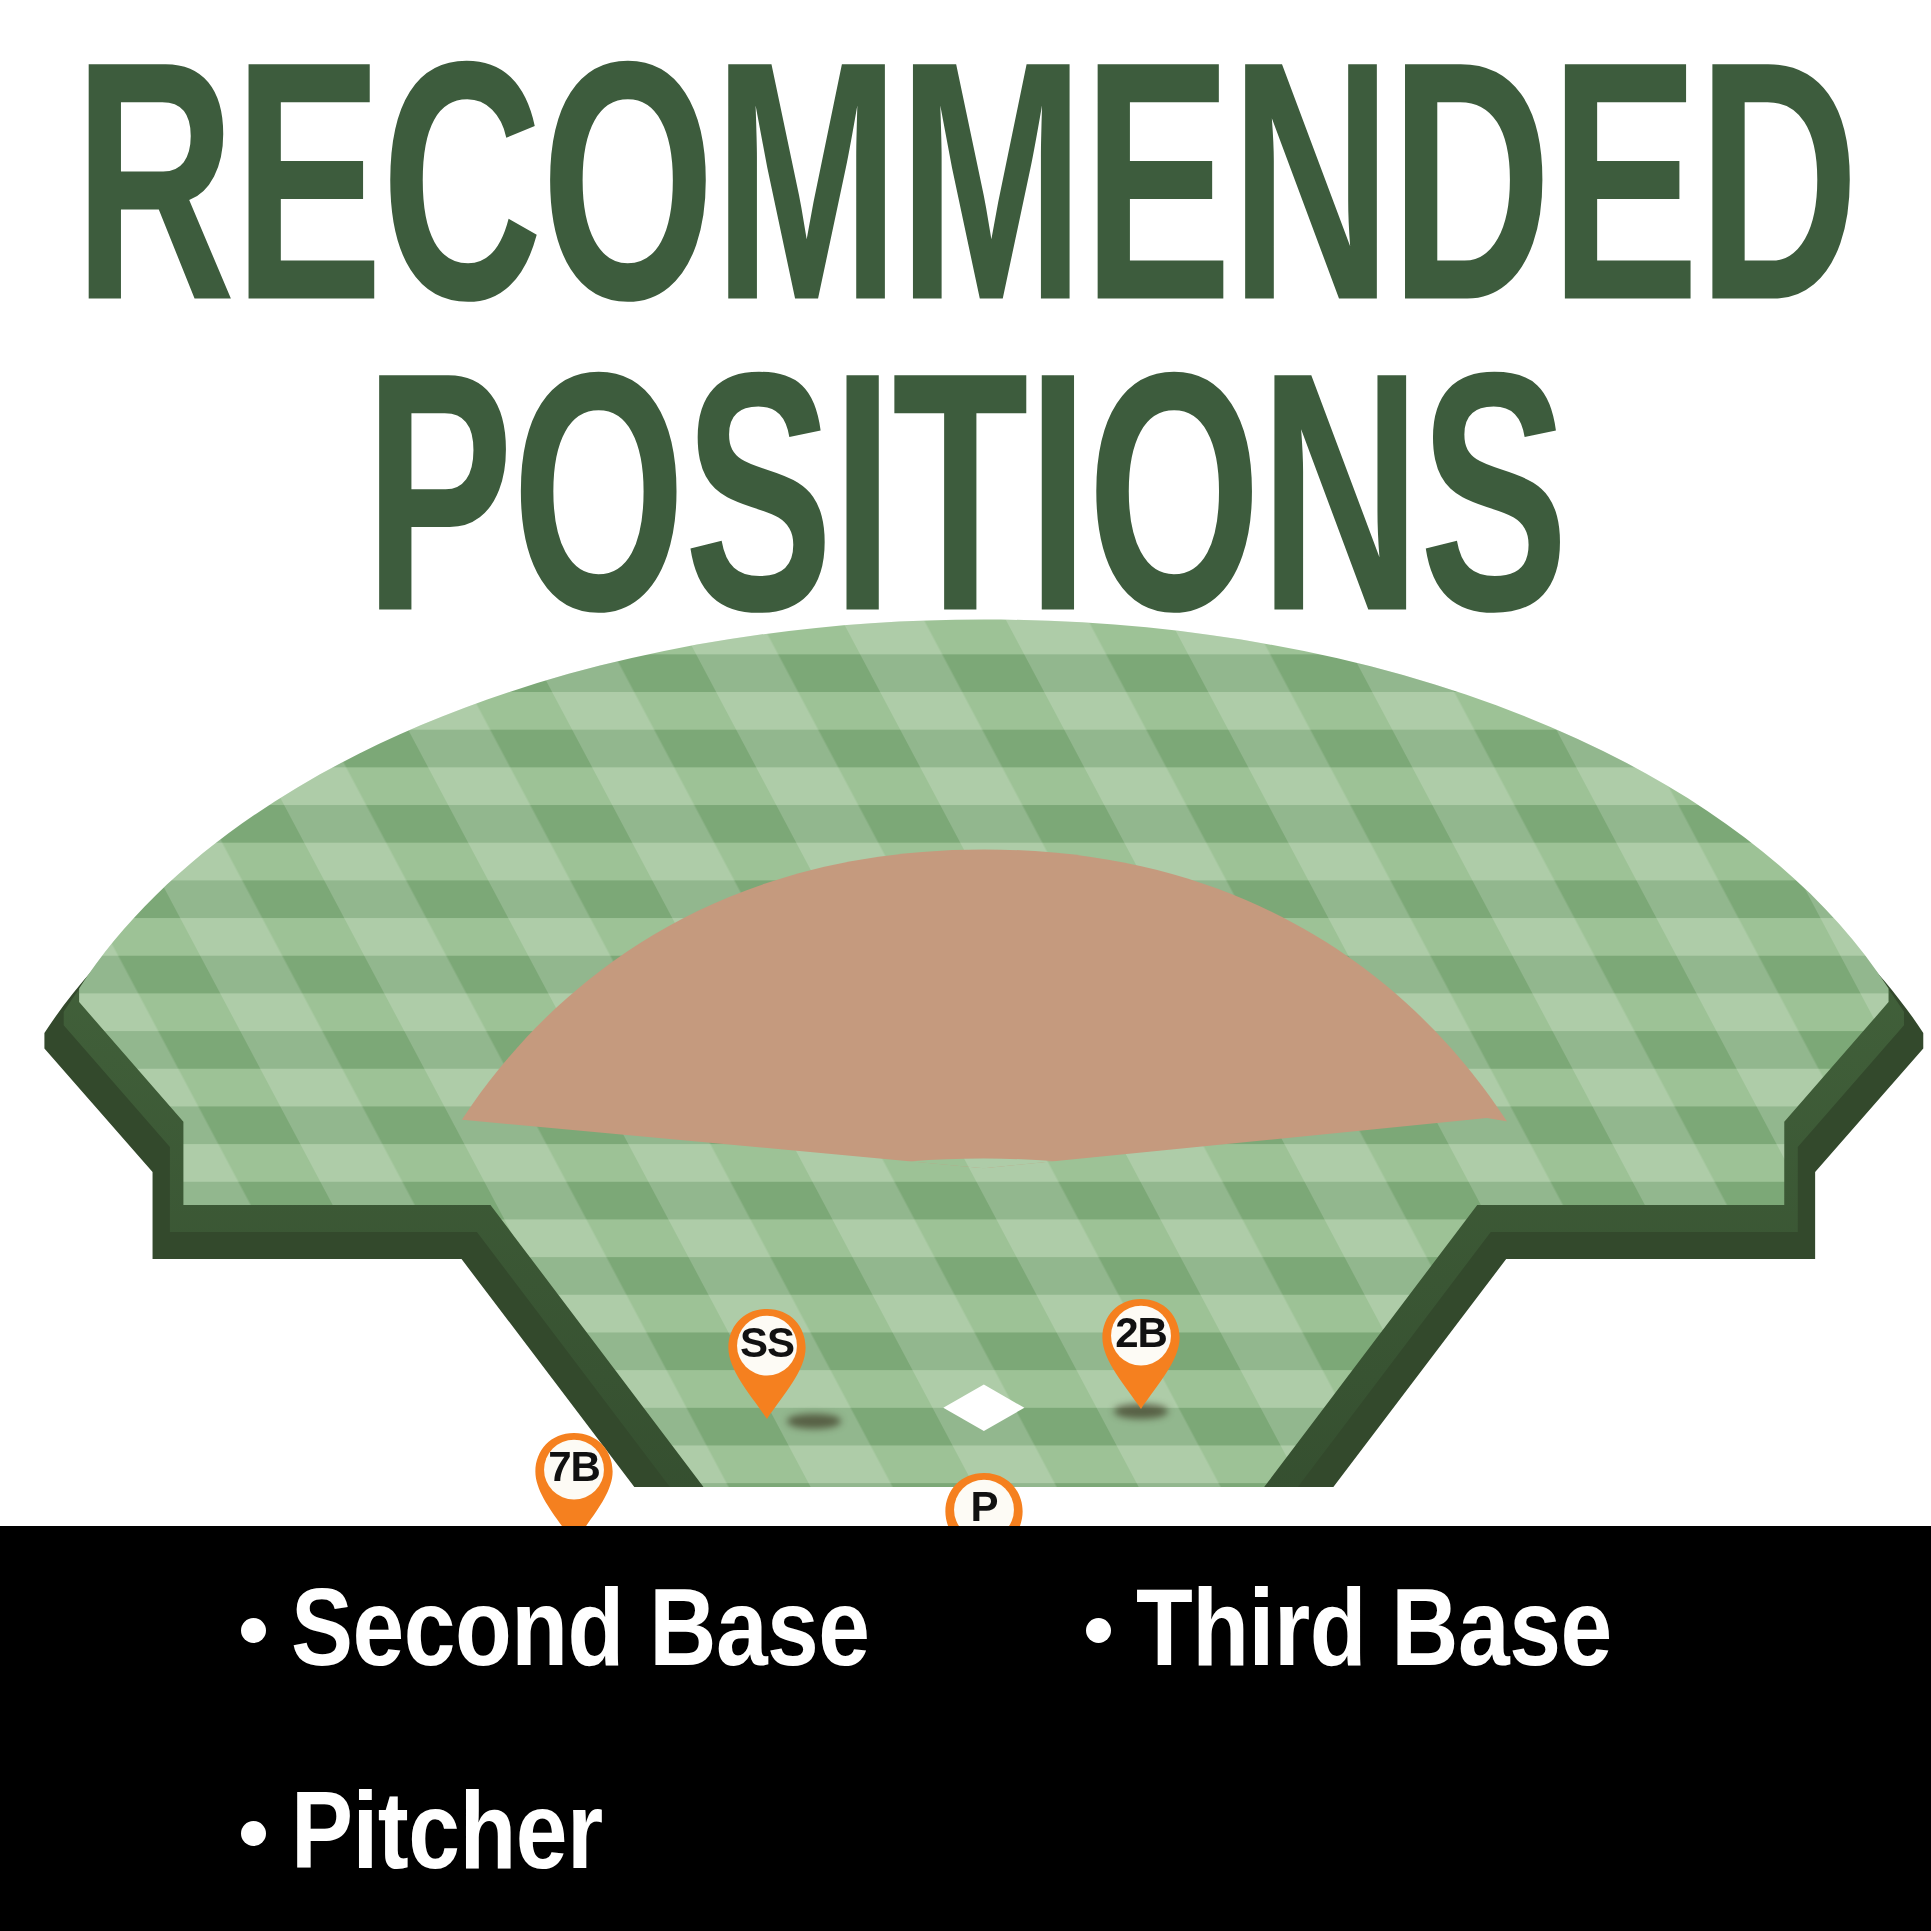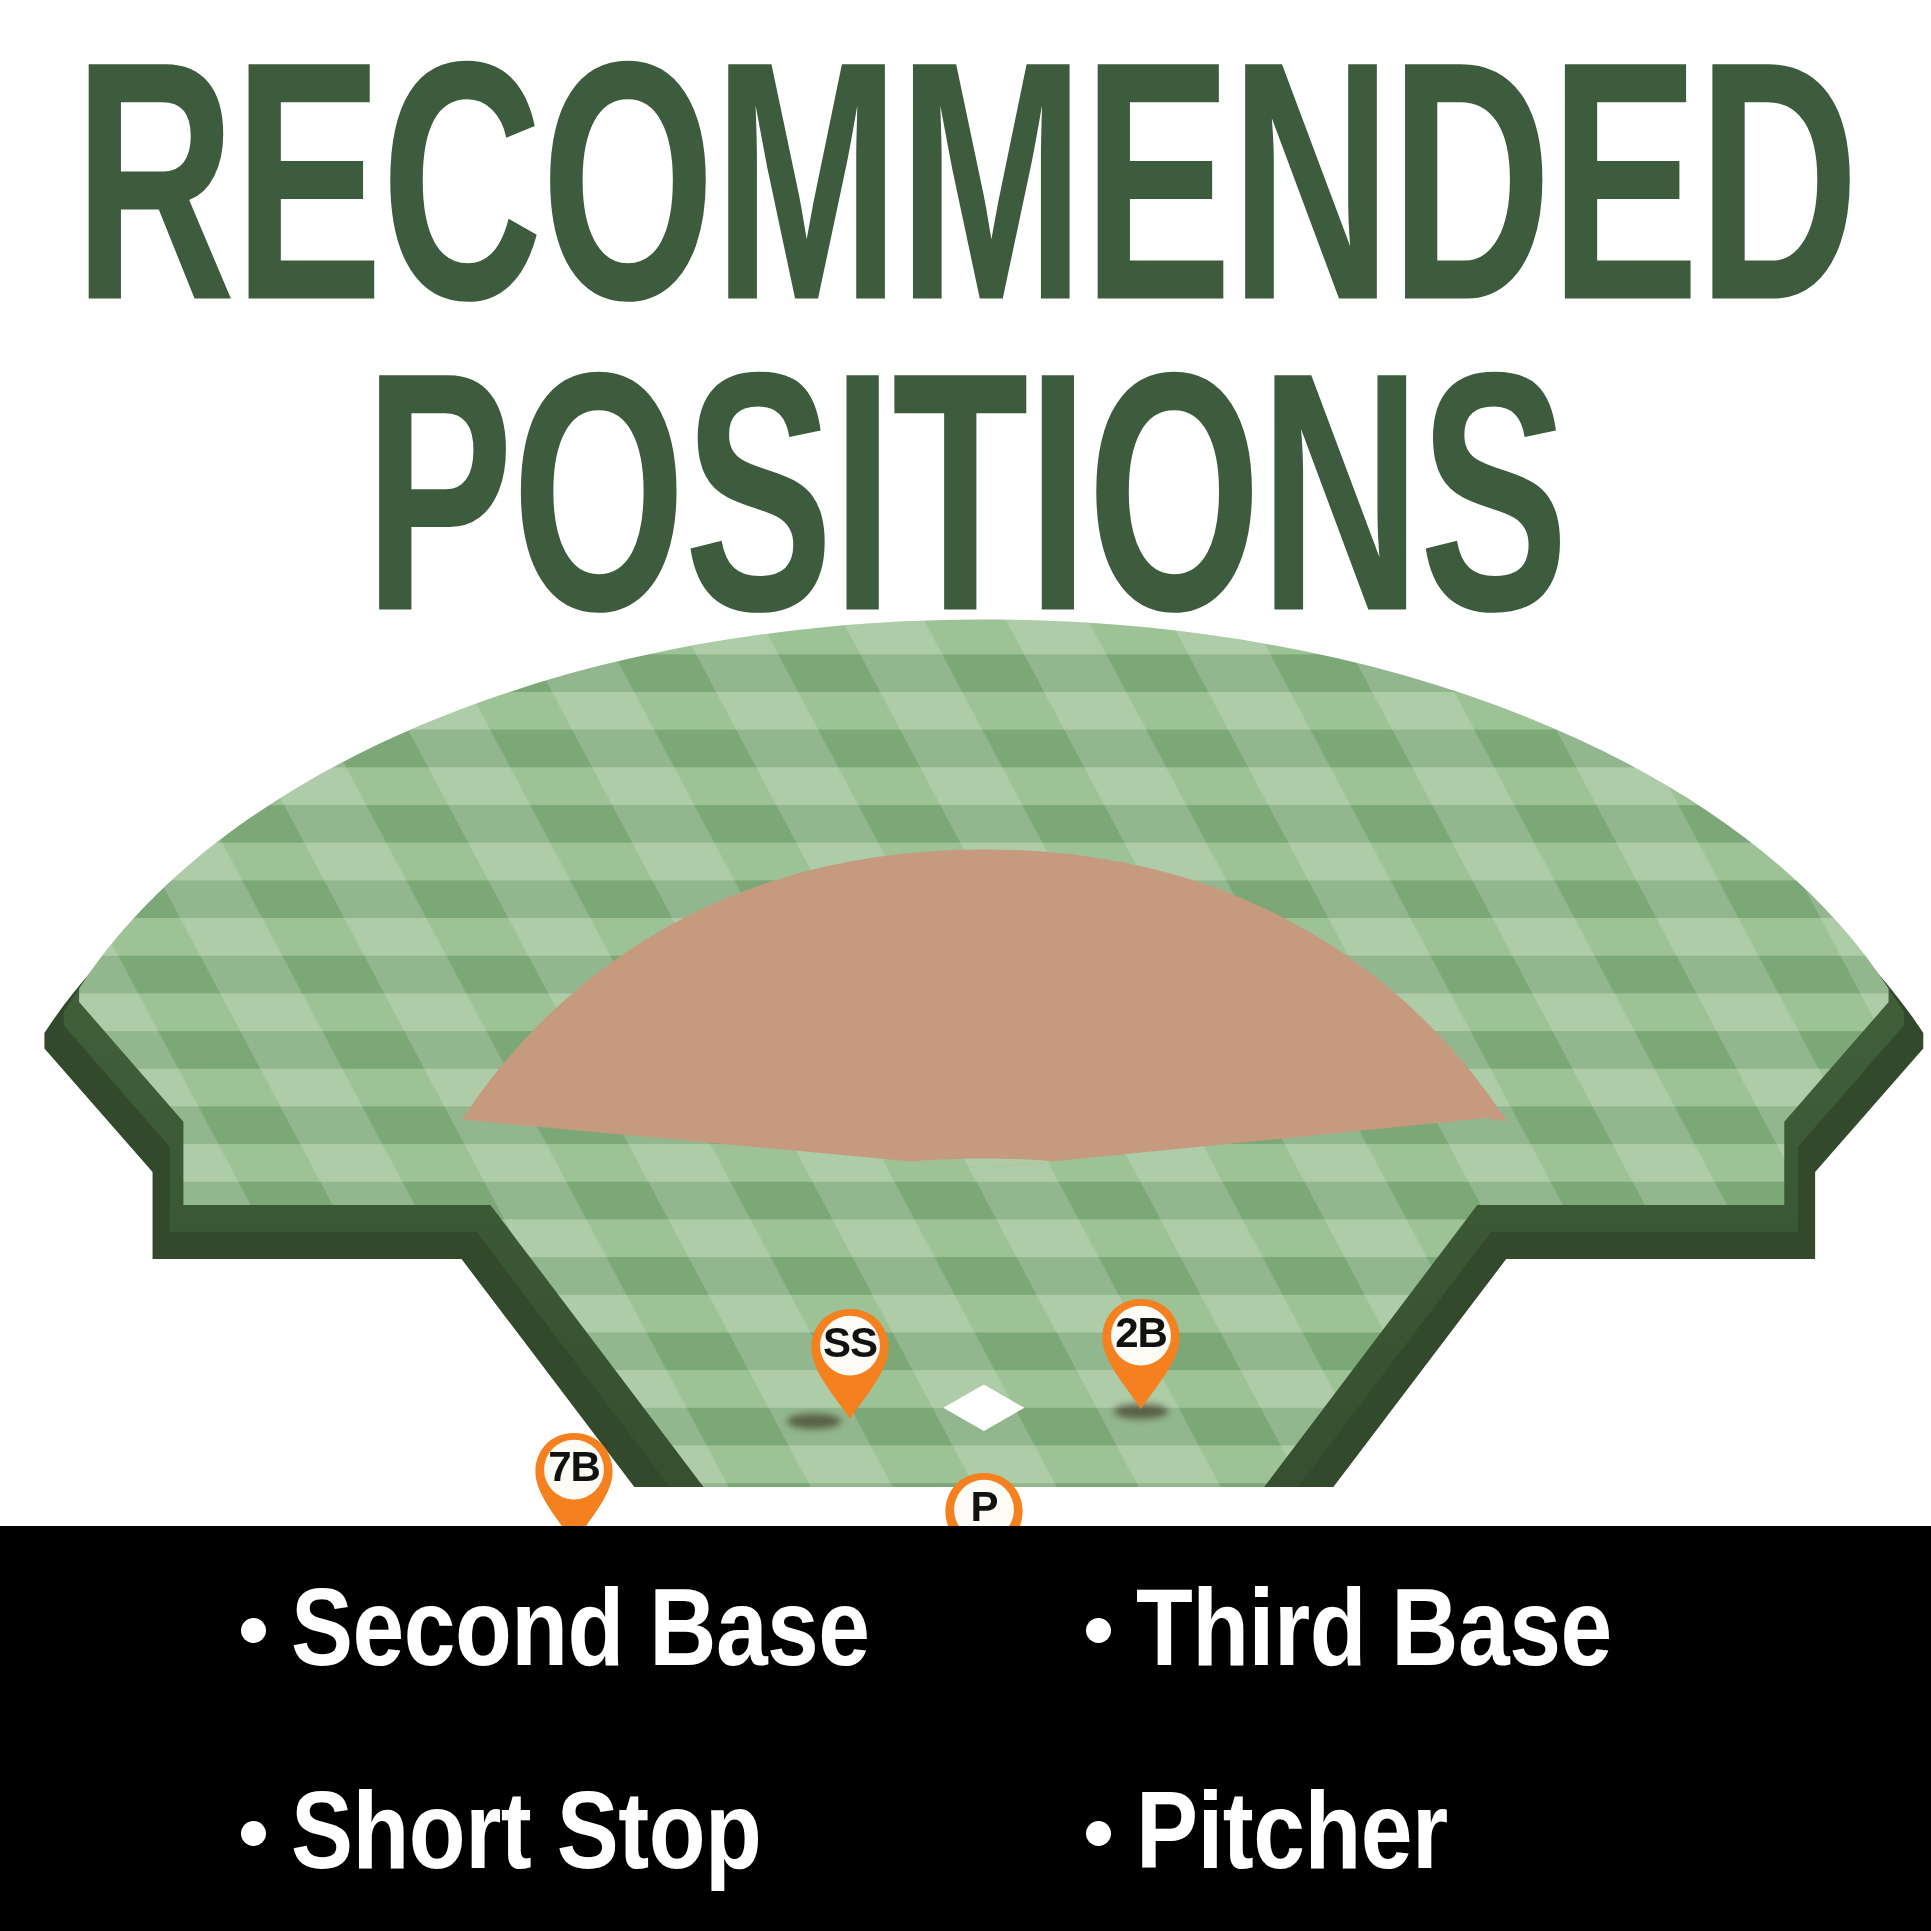--- a/index.html
+++ b/index.html
@@ -275,21 +275,21 @@
       <polygon points="1019,834 1061,858 1019,882 977,858" fill="#ffffff"></polygon>
       <polygon points="578,1030 626,1057 578,1084 530,1057" fill="#ffffff"></polygon>
       <polygon points="1462,1028 1510,1055 1462,1082 1414,1055" fill="#ffffff"></polygon>
       <polygon points="979,1276 1059,1276 1059,1312 1019,1340 979,1312" fill="#fdfbf5"></polygon>
     </g>
   </svg>
 
   <div>
 
     <div class="pin-shadow" style="left:814px;top:842px;"></div>
-    <div class="pin" style="left:850px;top:842px;">
+    <div class="pin" style="left:767px;top:842px;">
       <svg viewBox="0 0 88 118">
         <path d="M44 2 C20 2 4 20 4 42 C4 66 28 92 44 116 C60 92 84 66 84 42 C84 20 68 2 44 2 Z" fill="#f5801f"></path>
         <circle cx="44" cy="40" r="31" fill="#fdfbf5"></circle>
       </svg>
       <span class="pin-label">SS</span>
     </div>
 
     <div class="pin-shadow" style="left:1141px;top:832px;"></div>
     <div class="pin" style="left:1141px;top:832px;">
       <svg viewBox="0 0 88 118">
@@ -326,24 +326,20 @@
     <div class="blist-item">
       <span class="dot"></span>
       <span class="txt">Second Base</span>
     </div>
 
     <div class="blist-item">
       <span class="dot"></span>
       <span class="txt">Third Base</span>
     </div>
 
-    <div class="blist-item">
-      <span class="dot"></span>
-      <span class="txt">Short Stop</span>
-    </div>
 
     <div class="blist-item">
       <span class="dot"></span>
       <span class="txt">Pitcher</span>
     </div>
 
   </div>
 </div>
 
 

